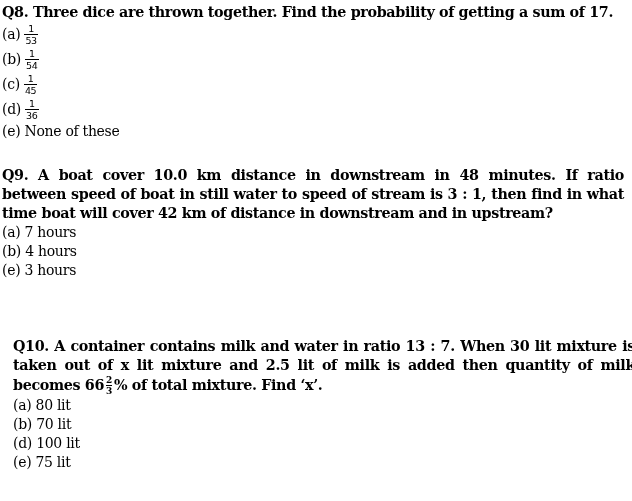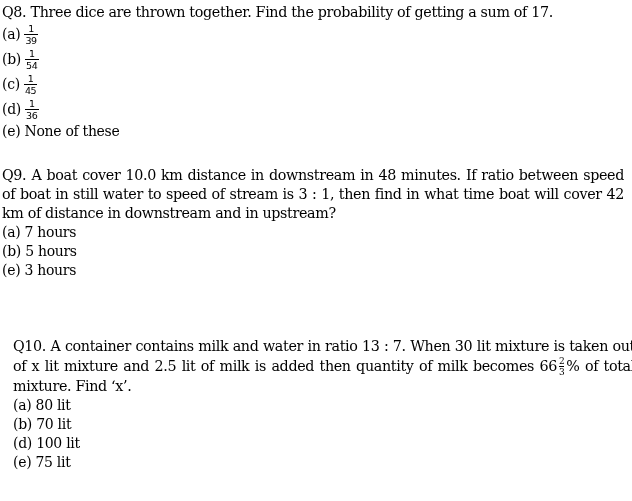--- a/index.html
+++ b/index.html
@@ -3,21 +3,21 @@
 <meta charset="utf-8">
 <style>
   html, body { margin: 0; padding: 0; background: #ffffff; }
   body {
     width: 632px; height: 501px; overflow: hidden;
     font-family: "DejaVu Serif", "Liberation Serif", serif;
     color: #000;
   }
   .page { position: relative; width: 632px; height: 501px; padding: 0 2px; box-sizing: border-box; }
   .q-title {
-    font-weight: normal; font-size: 14.3px; line-height: 19px;
+    font-weight: bold; font-size: 14.3px; line-height: 19px;
     text-align: justify; letter-spacing: -0.35px; word-spacing: 0px;
   }
   .q-title.last-line-left { text-align-last: left; }
   .opt { font-size: 14px; line-height: 19px; letter-spacing: -0.3px; white-space: nowrap; }
   .opt.frac-opt { height: 25px; display: flex; align-items: center; }
   .frac {
     display: inline-flex; flex-direction: column; align-items: center;
     vertical-align: middle; margin-left: 4px; font-size: 9.5px; line-height: 11px;
     font-family: "DejaVu Sans", sans-serif;
   }
@@ -38,21 +38,21 @@
 
 <div class="page">
 
   <section class="q8">
     <div class="q-title">Q8. Three dice are thrown together. Find the probability of getting a sum of 17.</div>
     <div class="options">
       <div class="opt frac-opt">
         <span>(a)</span>
         <span class="frac">
           <span class="num">1</span>
-          <span class="den">39</span>
+          <span class="den">53</span>
         </span>
       </div>
       <div class="opt frac-opt">
         <span>(b)</span>
         <span class="frac">
           <span class="num">1</span>
           <span class="den">54</span>
         </span>
       </div>
       <div class="opt frac-opt">
@@ -78,21 +78,21 @@
 
   <section class="q9">
     <div class="q-title last-line-left">Q9. A boat cover 10.0 km distance in downstream in 48 minutes. If ratio between speed of boat in still water to speed of stream is 3 : 1, then find in what time boat will cover 42 km of distance in downstream and in upstream?</div>
     <div class="options">
       <div class="opt">
         <span>(a)</span>
         <span>7 hours</span>
       </div>
       <div class="opt">
         <span>(b)</span>
-        <span>5 hours</span>
+        <span>4 hours</span>
       </div>
       <div class="opt">
         <span>(e)</span>
         <span>3 hours</span>
       </div>
     </div>
   </section>
 
   <section class="q10">
     <div class="q-title last-line-left"><span>Q10. A container contains milk and water in ratio 13 : 7. When 30 lit mixture is taken out of x lit mixture and 2.5 lit of milk is added  then quantity of milk becomes 66</span><span class="inline-frac">

